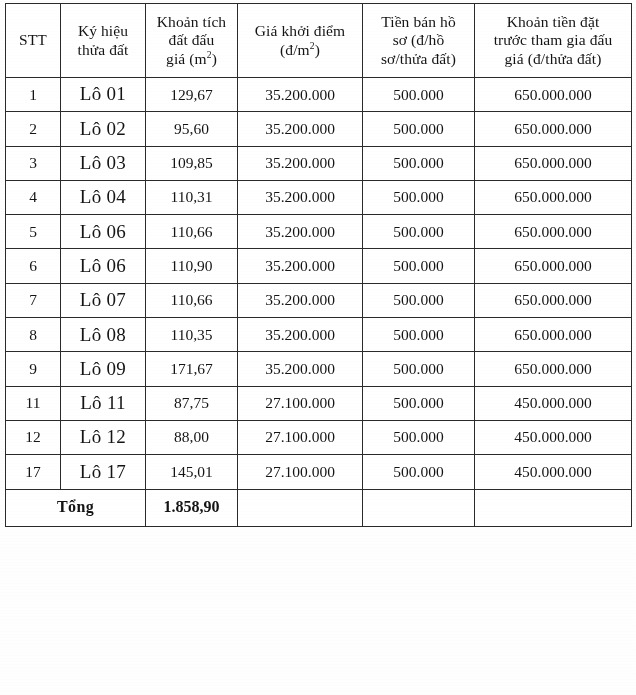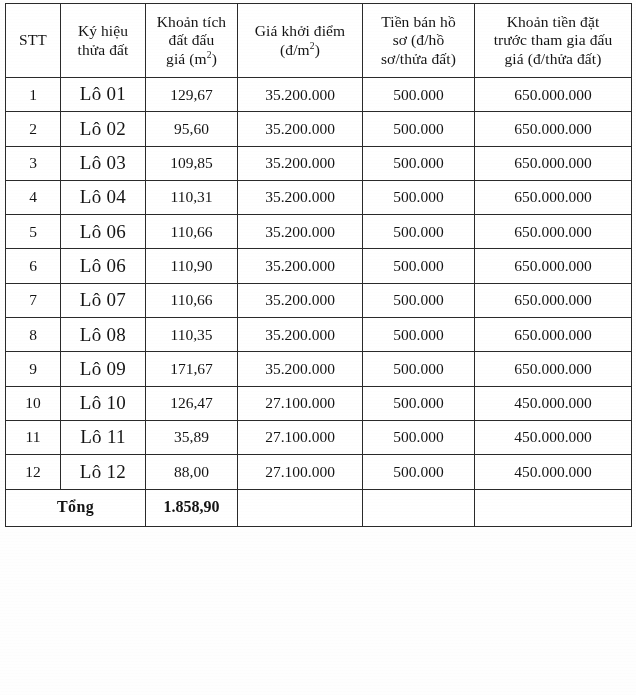--- a/index.html
+++ b/index.html
@@ -214,39 +214,39 @@
         </tr>
         <tr class="data-row">
           <td class="col-stt">9</td>
           <td class="col-ky">Lô 09</td>
           <td class="col-dt">171,67</td>
           <td class="col-gia">35.200.000</td>
           <td class="col-tien">500.000</td>
           <td class="col-dat">650.000.000</td>
         </tr>
         <tr class="data-row">
-          <td class="col-stt">10</td>
-          <td class="col-ky">Lô 10</td>
-          <td class="col-dt">126,47</td>
-          <td class="col-gia">27.100.000</td>
-          <td class="col-tien">500.000</td>
-          <td class="col-dat">450.000.000</td>
-        </tr>
-        <tr class="data-row">
           <td class="col-stt">11</td>
           <td class="col-ky">Lô 11</td>
-          <td class="col-dt">35,89</td>
+          <td class="col-dt">87,75</td>
           <td class="col-gia">27.100.000</td>
           <td class="col-tien">500.000</td>
           <td class="col-dat">450.000.000</td>
         </tr>
         <tr class="data-row">
           <td class="col-stt">12</td>
           <td class="col-ky">Lô 12</td>
           <td class="col-dt">88,00</td>
+          <td class="col-gia">27.100.000</td>
+          <td class="col-tien">500.000</td>
+          <td class="col-dat">450.000.000</td>
+        </tr>
+        <tr class="data-row">
+          <td class="col-stt">17</td>
+          <td class="col-ky">Lô 17</td>
+          <td class="col-dt">145,01</td>
           <td class="col-gia">27.100.000</td>
           <td class="col-tien">500.000</td>
           <td class="col-dat">450.000.000</td>
         </tr>
       </tbody>
 
     <tfoot>
       <tr class="total-row">
         <td class="total-label" colspan="2">Tổng</td>
         <td>1.858,90</td>

